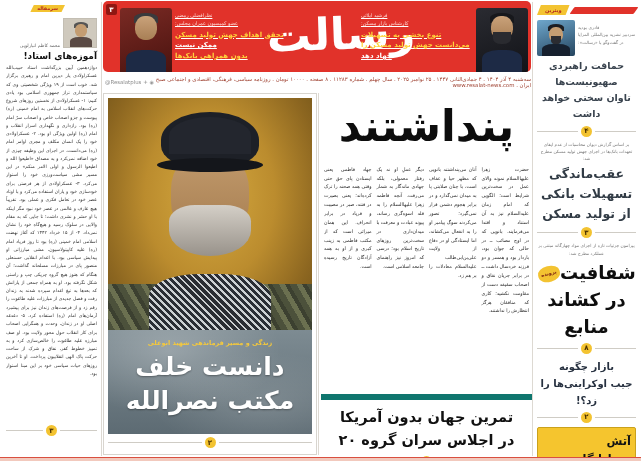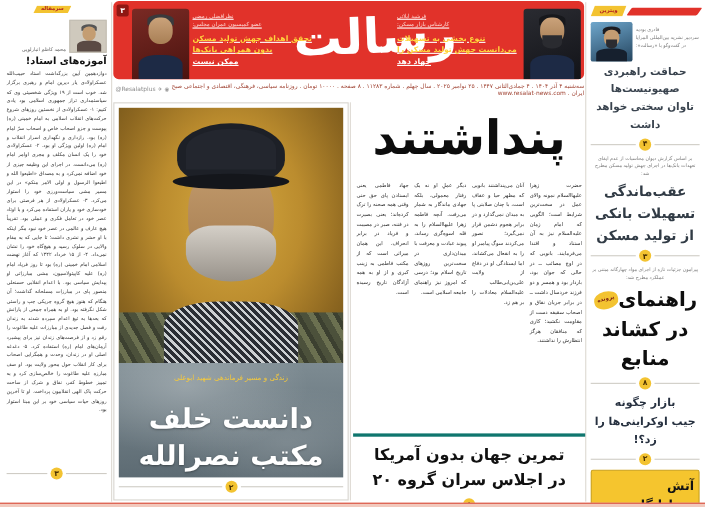--- a/index.html
+++ b/index.html
@@ -57,32 +57,32 @@
   .f-photo { position:relative; width:100%; height:232px; overflow:hidden; background:radial-gradient(ellipse at 50% 42%, #d6aa40 0%, #bb8c2e 45%, #8c6620 78%, #6f5218 100%); }
   .f-shoulders { position:absolute; bottom:0; left:0; width:100%; height:20%; background:repeating-linear-gradient(60deg,#4c513b 0 6px,#6b7050 6px 11px,#3c4030 11px 15px); }
   .f-keff { position:absolute; bottom:0; left:20%; width:60%; height:24%; background:repeating-linear-gradient(45deg,#2a2d33 0 3px,#cdd0d2 3px 5px); border-radius:40% 40% 0 0; }
   .f-face { position:absolute; top:22%; left:31%; width:38%; height:38%; background:linear-gradient(#c29b6d,#a77e51); border-radius:46% 46% 40% 40%; }
   .f-beard { position:absolute; top:46%; left:30%; width:40%; height:22%; background:linear-gradient(#d4cfc7,#98928a); border-radius:32% 32% 50% 50%; }
   .f-cap { position:absolute; top:6%; left:26%; width:48%; height:24%; background:#1d2027; border-radius:50% 50% 40% 40%; }
   .f-brim { position:absolute; top:26%; left:24%; width:52%; height:6%; background:#14161b; border-radius:50%; }
   .f-cap-body { position:absolute; top:8%; left:30%; width:40%; height:16%; background:#23262e; border-radius:50% 50% 0 0; }
   .f-caption { position:relative; width:100%; height:104px; background:linear-gradient(#7d8b92,#5d6b73); text-align:center; color:#fff; padding-top:9px; }
   .f-caption::before { content:""; position:absolute; inset:0; background:radial-gradient(ellipse at 30% 20%, rgba(255,255,255,.25), transparent 55%), radial-gradient(ellipse at 75% 70%, rgba(255,255,255,.15), transparent 50%); }
-  .f-kicker { position:relative; font-size:6.5px; color:#f5c93c; font-weight:normal; margin-bottom:17px; }
+  .f-kicker { position:relative; font-size:6.5px; color:#f5c93c; font-weight:bold; margin-bottom:3px; }
   .f-title { position:relative; font-size:25px; font-weight:bold; line-height:1.35; text-shadow:0 1px 2px rgba(0,0,0,.35); }
   .f-rule { margin-top:3px; }
 
   
   .main { position:absolute; left:321px; top:93px; width:211px; height:300px; padding:0 3px; }
   .m-headline { font-size:43px; font-weight:bold; color:#0d0d0d; text-align:center; letter-spacing:-1px; line-height:1.55; }
   .m-cols { display:flex; gap:5px; margin-top:6px; height:215px; overflow:hidden; }
   .m-col { flex:1; font-size:4.8px; line-height:1.85; color:#2c2c2c; text-align:justify; }
 
   
-  .bottom { position:absolute; left:321px; top:394px; width:211px; height:61px; border-top:3px solid #0f766e; text-align:center; padding-top:6px; }
+  .bottom { position:absolute; left:321px; top:394px; width:211px; height:61px; border-top:6px solid #0f766e; text-align:center; padding-top:6px; }
   .b-title { font-size:14.5px; font-weight:bold; color:#111; line-height:1.6; }
   .b-rule { margin-top:4px; padding:0 2px; }
 
   
   .sidebar { position:absolute; left:534px; top:0; width:105px; height:456px; padding:2px 3px; }
   .sb-top { display:flex; align-items:center; gap:2px; height:16px; margin-bottom:2px; }
   .sb-band { flex:1; height:7px; background:#e1322a; transform:skewX(-35deg); border-radius:1px; }
   .sb-tab { background:#f3c331; color:#b3261e; font-size:5px; font-weight:bold; padding:2px 8px; clip-path:polygon(12% 0,100% 0,88% 100%,0 100%); }
   .sb-item { text-align:center; }
   .sb-int { display:flex; gap:3px; margin-bottom:2px; }
@@ -119,22 +119,22 @@
 
     <div class="mh-photo left">
       <span class="mh-hair"></span>
       <span class="mh-face"></span>
       <span class="mh-suit"></span>
     </div>
     <div class="mh-promo left">
       <div class="nm">نظرافضلی رمضی</div>
       <div class="rl">عضو کمیسیون عمران مجلس:</div>
       <div class="hl">تحقق اهداف جهش تولید مسکن</div>
+      <div class="hl white">ممکن نیست</div>
       <div class="hl">بدون همراهی بانک‌ها</div>
-      <div class="hl white">ممکن نیست</div>
     </div>
 
     <div class="mh-logo">رسالت</div>
 
     <div class="mh-promo right">
       <div class="nm">فرشید ایلاتی</div>
       <div class="rl">کارشناس بازار مسکن:</div>
       <div class="hl">تنوع بخشی به تسهیلات</div>
       <div class="hl">می‌دانست جهش تولید مسکن را</div>
       <div class="hl white">جهاد دهد</div>
@@ -254,21 +254,21 @@
       <div class="rb sb-rule">
           <i></i>
           <span class="badge">۳</span>
           <i></i>
         </div>
     </div>
 
     <div class="sb-item">
       <div class="sb-kicker2">پیرامون جزئیات تازه از اجرای مواد چهارگانه مبتنی بر عملکرد مطرح شد:</div>
       <div class="sb-h3">
-        <span>راهنمای</span><span class="tag-pill">پرونده</span>
+        <span>شفافیت</span><span class="tag-pill">پرونده</span>
       </div>
       <div class="sb-h3">در کشاند</div>
       <div class="sb-h3">منابع</div>
       <div class="rb sb-rule">
           <i></i>
           <span class="badge">۸</span>
           <i></i>
         </div>
     </div>
 

